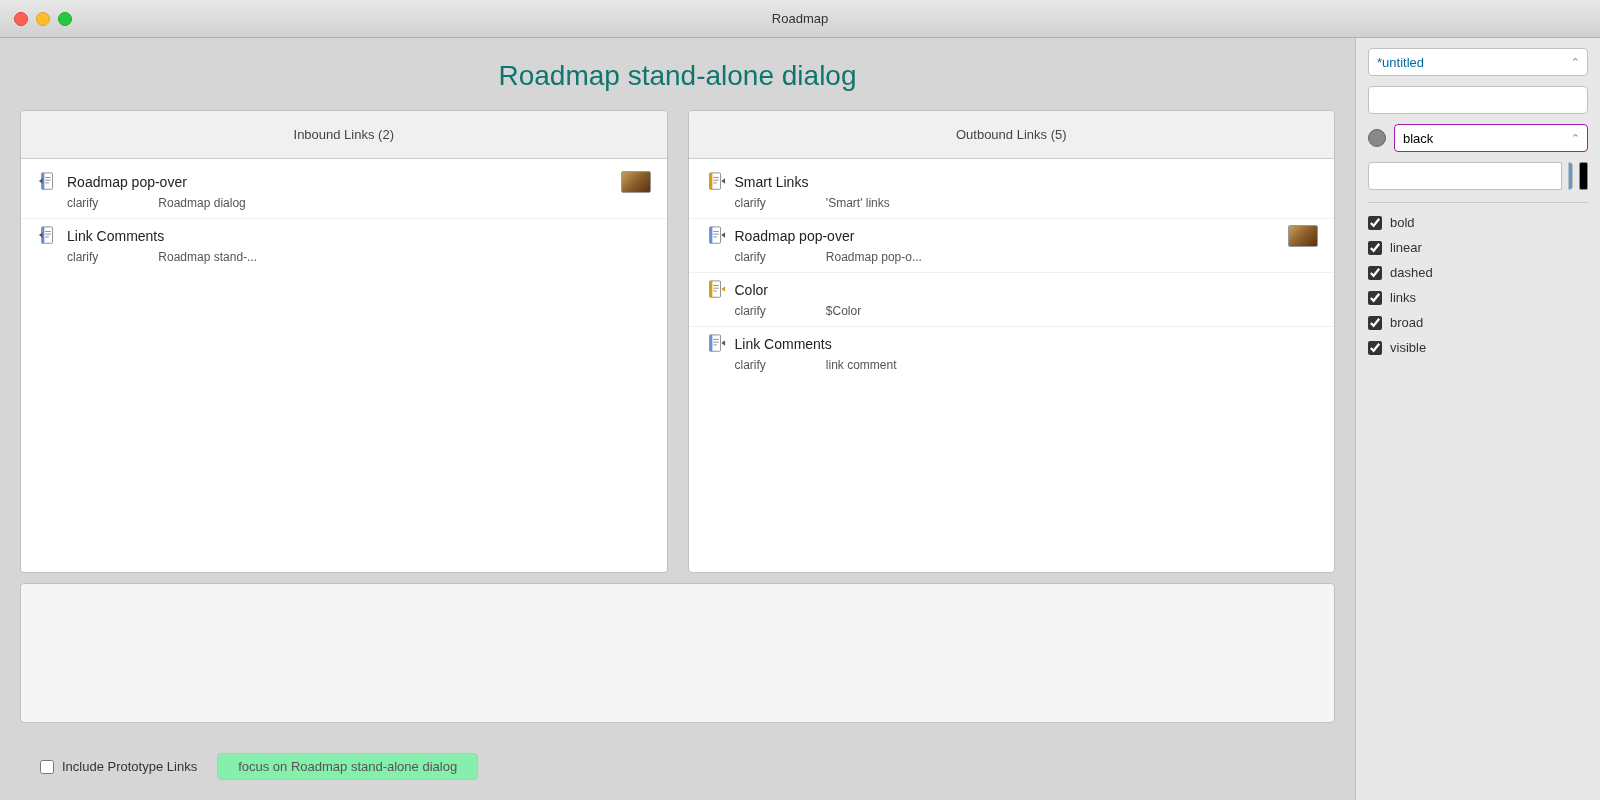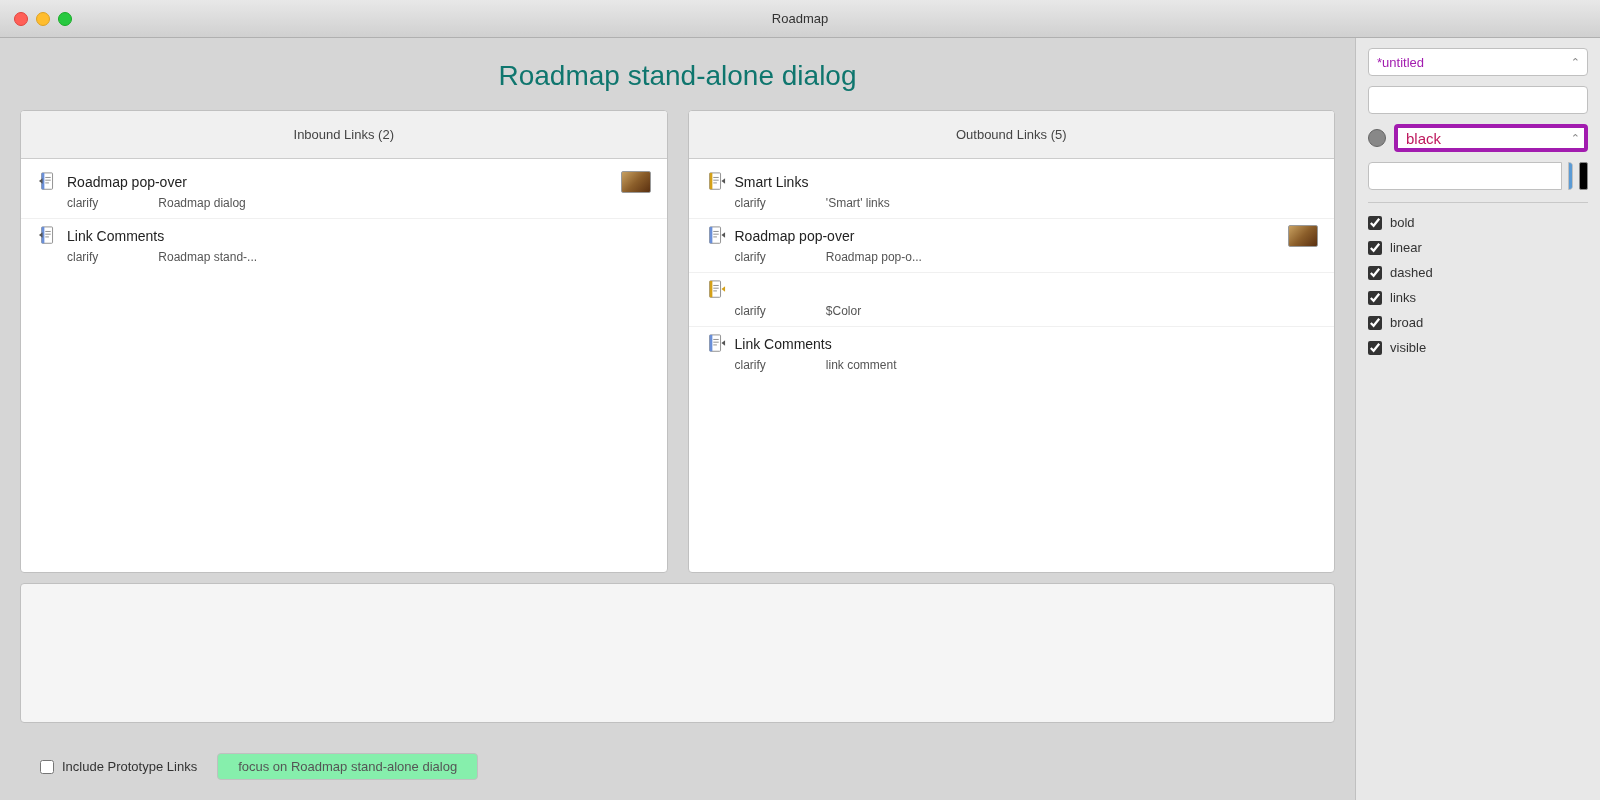--- a/index.html
+++ b/index.html
@@ -185,21 +185,21 @@
       overflow-y: auto;
     }
     .dropdown-select {
       width: 100%;
       height: 28px;
       background: #fff;
       border: 1px solid #c0c0c0;
       border-radius: 4px;
       padding: 4px 8px;
       font-size: 13px;
-      color: #a21caf;
+      color: #0369a1;
       appearance: none;
       -webkit-appearance: none;
       cursor: pointer;
     }
     .dropdown-wrapper {
       position: relative;
     }
     .dropdown-arrow {
       position: absolute;
       right: 8px;
@@ -223,25 +223,25 @@
       flex-shrink: 0;
     }
     .color-select-wrapper {
       position: relative;
       flex: 1;
     }
     .color-select {
       width: 100%;
       height: 28px;
       background: #fff;
-      border: 4px solid #a21caf;
+      border: 1px solid #a21caf;
       border-radius: 4px;
       padding: 0 8px;
-      font-size: 15px;
-      color: #be185d;
+      font-size: 13px;
+      color: #000000;
       appearance: none;
       -webkit-appearance: none;
       cursor: pointer;
     }
     .color-arrow {
       position: absolute;
       right: 8px;
       top: 50%;
       transform: translateY(-50%);
       pointer-events: none;
@@ -434,20 +434,21 @@
               <span class="icon-doc">
                 <svg viewBox="0 0 20 22" fill="none" xmlns="http://www.w3.org/2000/svg">
                   <rect x="3" y="1" width="12" height="18" rx="1" fill="white" stroke="#888" stroke-width="1"></rect>
                   <rect x="3" y="1" width="3" height="18" fill="#d4a017" stroke="none"></rect>
                   <line x1="7" y1="6" x2="13" y2="6" stroke="#888" stroke-width="1"></line>
                   <line x1="7" y1="9" x2="13" y2="9" stroke="#888" stroke-width="1"></line>
                   <line x1="7" y1="12" x2="11" y2="12" stroke="#888" stroke-width="1"></line>
                   <polygon points="16,10 20,7 20,13" fill="#d4a017"></polygon>
                 </svg>
               </span>
+              <span class="link-item-title">Color</span>
             </div>
             <div class="link-item-meta">
               <span class="link-meta-text">clarify</span>
               <span class="link-meta-text">$Color</span>
             </div>
           </div>
 
           <div class="link-item">
             <div class="link-item-header">
               <span class="icon-doc">

